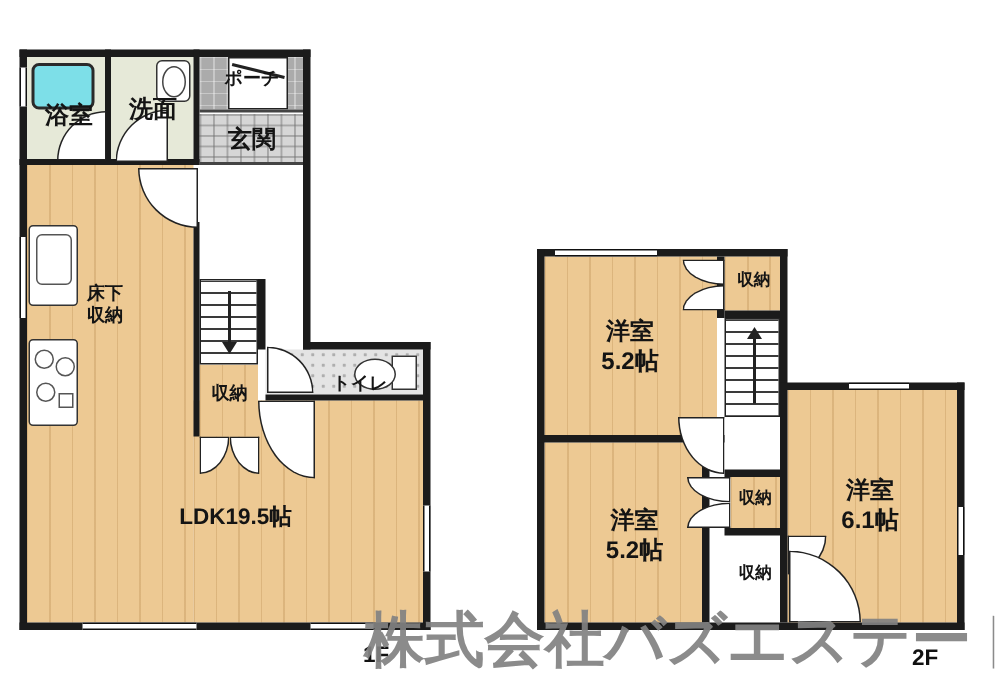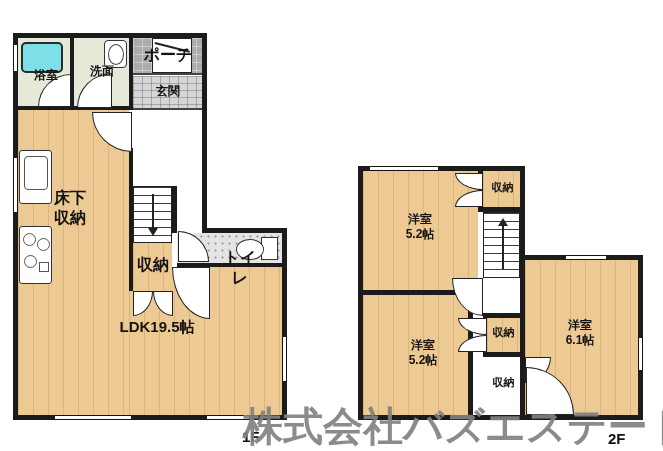--- a/index.html
+++ b/index.html
@@ -37,22 +37,22 @@
   .stairs{position:absolute;background:#fff;border:1.2px solid #222;box-sizing:border-box;
           background-image:repeating-linear-gradient(180deg,#3a3a3a 0 1px,transparent 1px 8px);z-index:15;}
   .arrow{position:absolute;z-index:26;}
   .arrow .line{position:absolute;left:4px;top:0;width:2px;background:#222;}
   .arrow .head-down{position:absolute;left:0;width:0;height:0;border-left:5px solid transparent;border-right:5px solid transparent;border-top:8px solid #222;}
   .arrow .head-up{position:absolute;left:0;width:0;height:0;border-left:5px solid transparent;border-right:5px solid transparent;border-bottom:8px solid #222;}
 
   .fix{position:absolute;background:#fff;border:1.3px solid #333;box-sizing:border-box;z-index:26;}
 
   .lbl{position:absolute;color:#141414;font-weight:700;z-index:40;white-space:pre-line;text-align:center;line-height:1.25;}
-  .lbl13{font-size:12px;}
-  .lbl12{font-size:16px;}
+  .lbl13{font-size:16px;}
+  .lbl12{font-size:12px;}
   .lbl11{font-size:11px;}
   .lbl15{font-size:15px;}
 
   .floor-tag{position:absolute;font-size:15px;font-weight:700;color:#111;z-index:40;}
 
   #watermark{position:absolute;left:243px;top:399px;font-size:40px;font-weight:800;
              color:var(--watermark,#828282);opacity:.92;letter-spacing:0px;white-space:nowrap;z-index:60;}
 </style>
 </head>
 <body>
@@ -124,21 +124,21 @@
     <div class="fix" style="left:261px;top:237px;width:17px;height:23px;"></div>
 
     <div class="lbl lbl13" style="left:24px;top:68px;width:44px;">浴室</div>
     <div class="lbl lbl13" style="left:80px;top:64px;width:44px;">洗面</div>
     <div class="lbl lbl12" style="left:138px;top:45px;width:60px;z-index:41;">ポーチ</div>
     <div class="lbl lbl13" style="left:146px;top:84px;width:44px;">玄関</div>
     <div class="lbl lbl12" style="left:48px;top:188px;width:44px;">床下
 収納</div>
     <div class="lbl lbl12" style="left:134px;top:255px;width:38px;">収納</div>
     <div class="lbl lbl12" style="left:216px;top:248px;width:48px;">トイレ</div>
-    <div class="lbl lbl15" style="left:102px;top:318px;width:110px;">LDK19.5帖</div>
+    <div class="lbl lbl15" style="left:102px;top:336px;width:110px;">LDK19.5帖</div>
     <div class="floor-tag" style="left:242px;top:428px;">1F</div>
   </div>
 
   <div>
 
     <div class="room" style="left:363px;top:171px;width:157px;height:244px;background:#fff;"></div>
     <div class="room wood" style="left:363px;top:171px;width:115px;height:119px;"></div>
     <div class="room wood" style="left:483px;top:171px;width:37px;height:36px;"></div>
     <div class="room wood" style="left:363px;top:295px;width:105px;height:120px;"></div>
     <div class="room wood" style="left:487px;top:318px;width:33px;height:34px;"></div>

